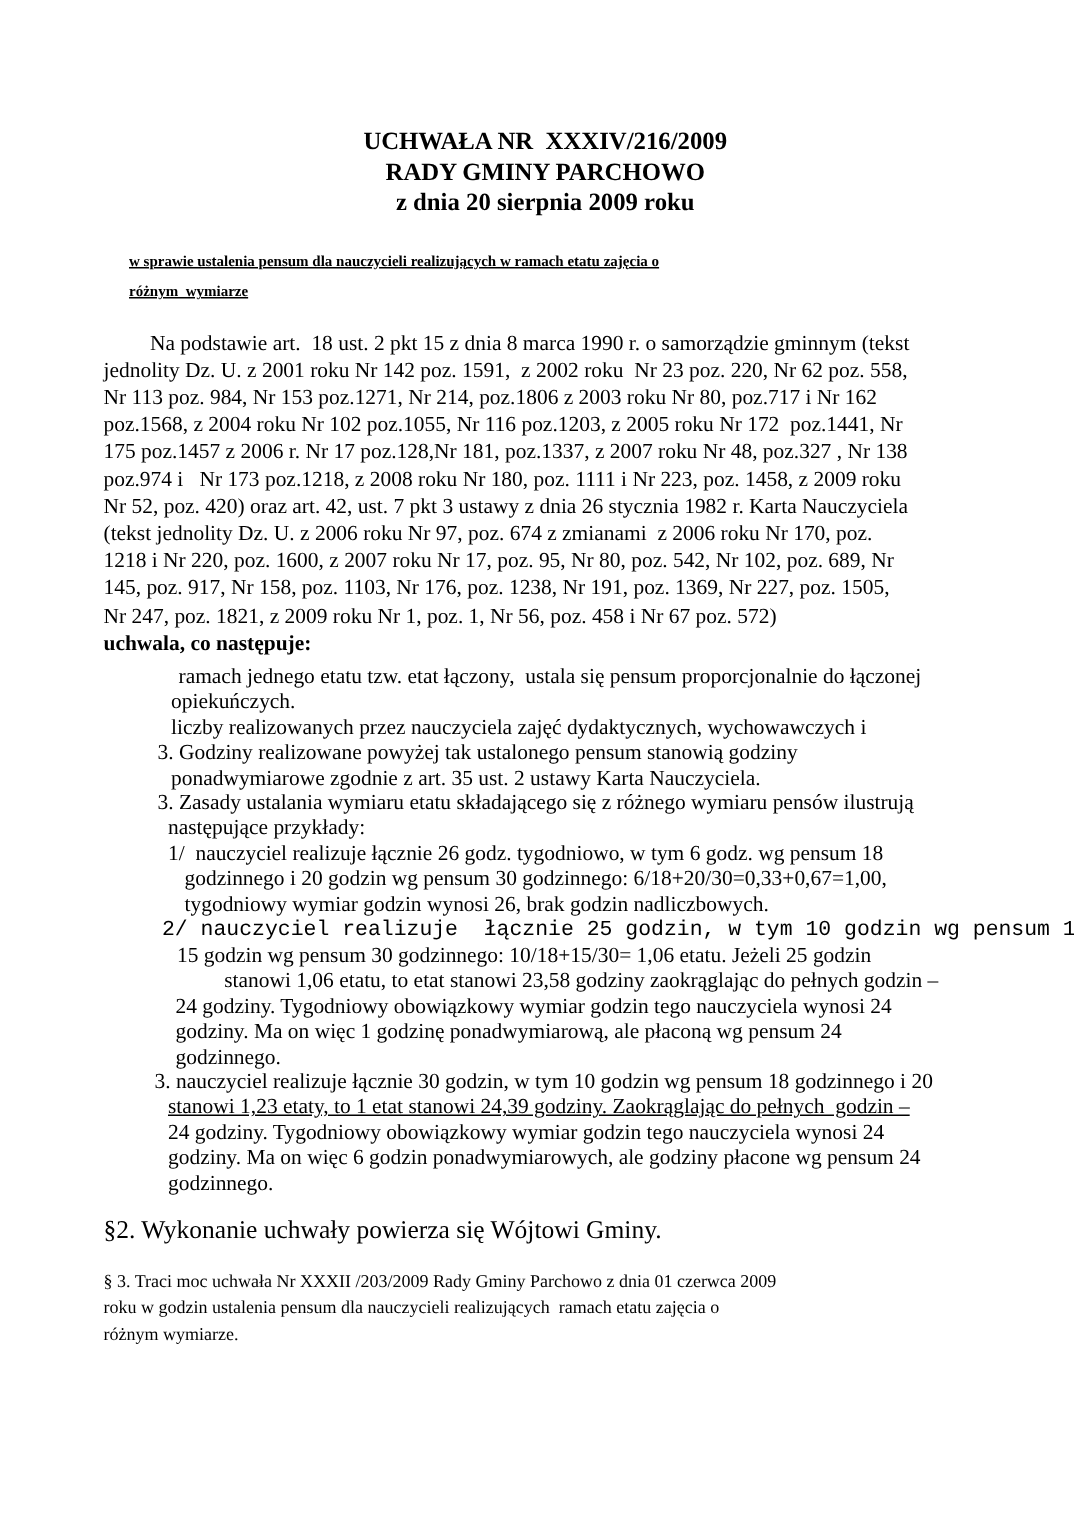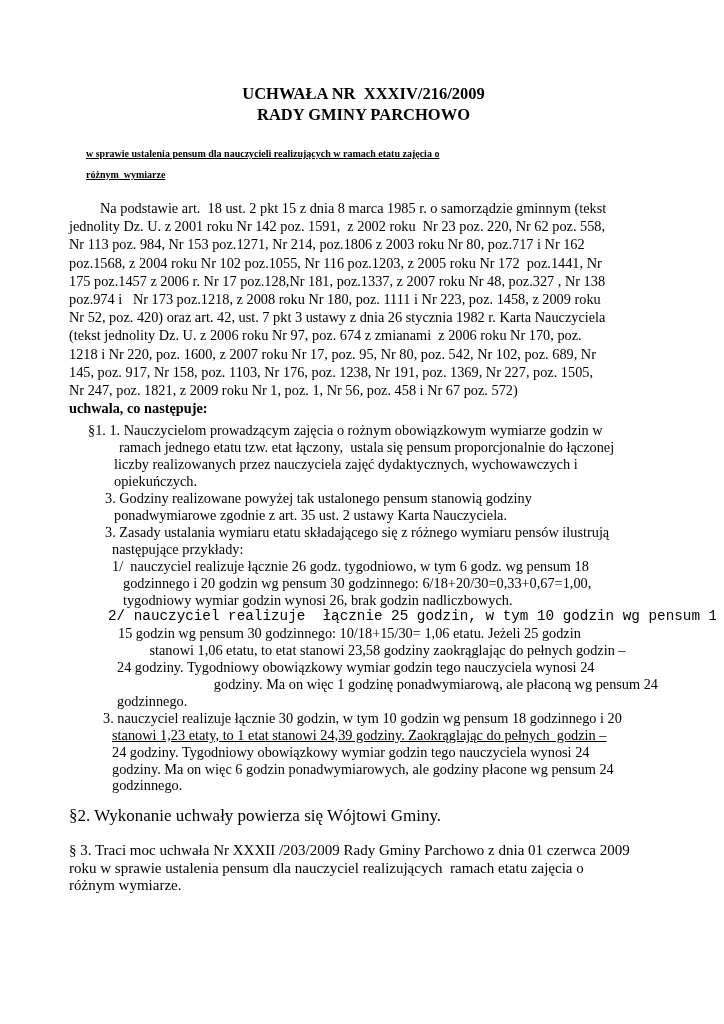--- a/index.html
+++ b/index.html
@@ -41,78 +41,78 @@
     font-size: 14.3px;
     line-height: 16.9px;
     margin-top: 5px;
   }
   .block.section-2-paragraph {
     font-size: 17px;
     line-height: 16.9px;
     margin-top: 14px;
   }
   .block.section-3-paragraph {
-    font-size: 15px;
+    font-size: 12px;
     line-height: 17.6px;
     margin-top: 17px;
   }
 </style>
 </head>
 <body>
 
 <div class="page">
   <div>
       <div class="block title-block">
         <div class="line">UCHWAŁA NR  XXXIV/216/2009</div>
         <div class="line">RADY GMINY PARCHOWO</div>
+        <div class="line">z dnia 20 sierpnia 2009 roku</div>
       </div>
       <div class="block subject-block">
         <div class="line" style="padding-left: 17px;">w sprawie ustalenia pensum dla nauczycieli realizujących w ramach etatu zajęcia o</div>
         <div class="line" style="padding-left: 17px;">różnym  wymiarze</div>
       </div>
       <div class="block legal-basis-paragraph">
-        <div class="line" style="padding-left: 31px;">Na podstawie art.  18 ust. 2 pkt 15 z dnia 8 marca 1985 r. o samorządzie gminnym (tekst</div>
+        <div class="line" style="padding-left: 31px;">Na podstawie art.  18 ust. 2 pkt 15 z dnia 8 marca 1990 r. o samorządzie gminnym (tekst</div>
         <div class="line">jednolity Dz. U. z 2001 roku Nr 142 poz. 1591,  z 2002 roku  Nr 23 poz. 220, Nr 62 poz. 558,</div>
         <div class="line">Nr 113 poz. 984, Nr 153 poz.1271, Nr 214, poz.1806 z 2003 roku Nr 80, poz.717 i Nr 162</div>
         <div class="line">poz.1568, z 2004 roku Nr 102 poz.1055, Nr 116 poz.1203, z 2005 roku Nr 172  poz.1441, Nr</div>
         <div class="line">175 poz.1457 z 2006 r. Nr 17 poz.128,Nr 181, poz.1337, z 2007 roku Nr 48, poz.327 , Nr 138</div>
         <div class="line">poz.974 i   Nr 173 poz.1218, z 2008 roku Nr 180, poz. 1111 i Nr 223, poz. 1458, z 2009 roku</div>
         <div class="line">Nr 52, poz. 420) oraz art. 42, ust. 7 pkt 3 ustawy z dnia 26 stycznia 1982 r. Karta Nauczyciela</div>
         <div class="line">(tekst jednolity Dz. U. z 2006 roku Nr 97, poz. 674 z zmianami  z 2006 roku Nr 170, poz.</div>
         <div class="line">1218 i Nr 220, poz. 1600, z 2007 roku Nr 17, poz. 95, Nr 80, poz. 542, Nr 102, poz. 689, Nr</div>
         <div class="line">145, poz. 917, Nr 158, poz. 1103, Nr 176, poz. 1238, Nr 191, poz. 1369, Nr 227, poz. 1505,</div>
         <div class="line">Nr 247, poz. 1821, z 2009 roku Nr 1, poz. 1, Nr 56, poz. 458 i Nr 67 poz. 572)</div>
         <div class="line bold">uchwala, co następuje:</div>
       </div>
       <div class="block section-1-paragraph">
-        <div class="line" style="padding-left: 19px;">§1. 1. Nauczycielom prowadzącym zajęcia o rożnym obowiązkowym wymiarze godzin w</div>
         <div class="line" style="padding-left: 50px;">ramach jednego etatu tzw. etat łączony,  ustala się pensum proporcjonalnie do łączonej</div>
+        <div class="line" style="padding-left: 45px;">opiekuńczych.</div>
         <div class="line" style="padding-left: 45px;">liczby realizowanych przez nauczyciela zajęć dydaktycznych, wychowawczych i</div>
-        <div class="line" style="padding-left: 45px;">opiekuńczych.</div>
         <div class="line" style="padding-left: 36px;">3. Godziny realizowane powyżej tak ustalonego pensum stanowią godziny</div>
         <div class="line" style="padding-left: 45px;">ponadwymiarowe zgodnie z art. 35 ust. 2 ustawy Karta Nauczyciela.</div>
         <div class="line" style="padding-left: 36px;">3. Zasady ustalania wymiaru etatu składającego się z różnego wymiaru pensów ilustrują</div>
         <div class="line" style="padding-left: 43px;">następujące przykłady:</div>
         <div class="line" style="padding-left: 43px;">1/  nauczyciel realizuje łącznie 26 godz. tygodniowo, w tym 6 godz. wg pensum 18</div>
         <div class="line" style="padding-left: 54px;">godzinnego i 20 godzin wg pensum 30 godzinnego: 6/18+20/30=0,33+0,67=1,00,</div>
         <div class="line" style="padding-left: 54px;">tygodniowy wymiar godzin wynosi 26, brak godzin nadliczbowych.</div>
         <div class="line" style="padding-left: 39px; font-family: Liberation Mono, monospace;">2/ nauczyciel realizuje  łącznie 25 godzin, w tym 10 godzin wg pensum 18 godzinnego i</div>
         <div class="line" style="padding-left: 49px;">15 godzin wg pensum 30 godzinnego: 10/18+15/30= 1,06 etatu. Jeżeli 25 godzin</div>
         <div class="line" style="padding-left: 48px; text-align: center;">stanowi 1,06 etatu, to etat stanowi 23,58 godziny zaokrąglając do pełnych godzin –</div>
         <div class="line" style="padding-left: 48px;">24 godziny. Tygodniowy obowiązkowy wymiar godzin tego nauczyciela wynosi 24</div>
-        <div class="line" style="padding-left: 48px; text-align: right;">godziny. Ma on więc 1 godzinę ponadwymiarową, ale płaconą wg pensum 24</div>
+        <div class="line" style="padding-left: 48px;">godziny. Ma on więc 1 godzinę ponadwymiarową, ale płaconą wg pensum 24</div>
         <div class="line" style="padding-left: 48px;">godzinnego.</div>
         <div class="line" style="padding-left: 34px;">3. nauczyciel realizuje łącznie 30 godzin, w tym 10 godzin wg pensum 18 godzinnego i 20</div>
         <div class="line" style="padding-left: 43px; text-decoration: underline;">stanowi 1,23 etaty, to 1 etat stanowi 24,39 godziny. Zaokrąglając do pełnych  godzin –</div>
         <div class="line" style="padding-left: 43px;">24 godziny. Tygodniowy obowiązkowy wymiar godzin tego nauczyciela wynosi 24</div>
         <div class="line" style="padding-left: 43px;">godziny. Ma on więc 6 godzin ponadwymiarowych, ale godziny płacone wg pensum 24</div>
         <div class="line" style="padding-left: 43px;">godzinnego.</div>
       </div>
       <div class="block section-2-paragraph">
         <div class="line">§2. Wykonanie uchwały powierza się Wójtowi Gminy.</div>
       </div>
       <div class="block section-3-paragraph">
         <div class="line">§ 3. Traci moc uchwała Nr XXXII /203/2009 Rady Gminy Parchowo z dnia 01 czerwca 2009</div>
-        <div class="line">roku w sprawie ustalenia pensum dla nauczyciel realizujących  ramach etatu zajęcia o</div>
+        <div class="line">roku w godzin ustalenia pensum dla nauczycieli realizujących  ramach etatu zajęcia o</div>
         <div class="line">różnym wymiarze.</div>
       </div>
     </div>
 </div>
 
 </body></html>

